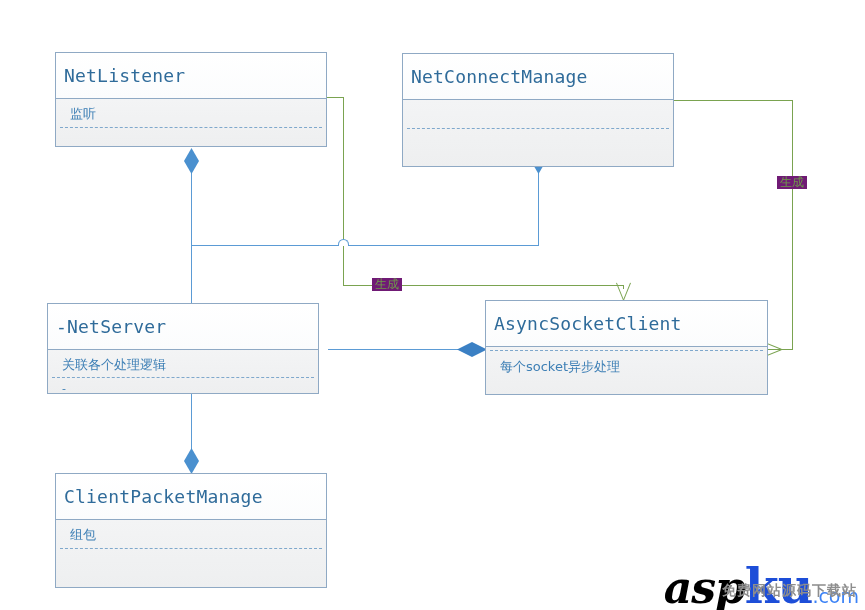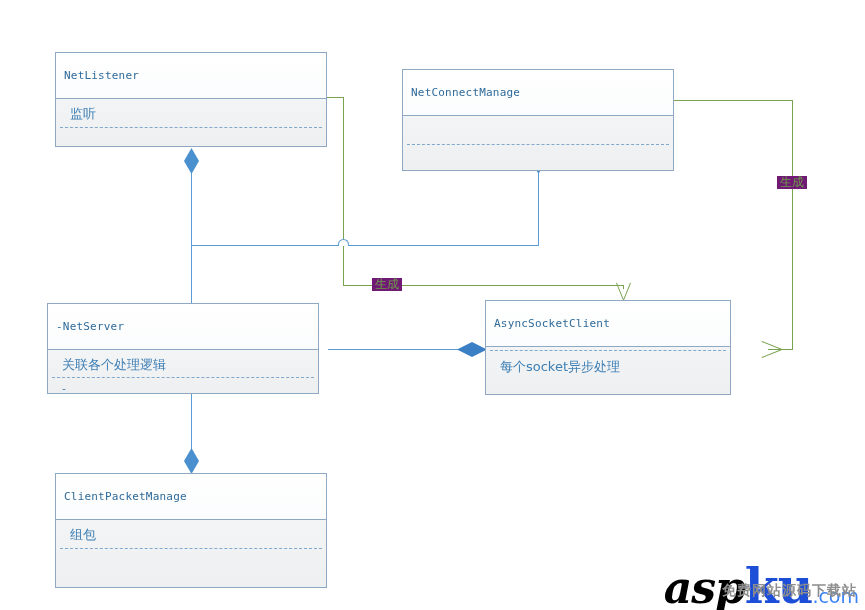--- a/index.html
+++ b/index.html
@@ -28,21 +28,21 @@
     box-sizing: border-box;
     height: 46px;
     border-bottom: 1px solid #8fa9c4;
     background: linear-gradient(to bottom, #ffffff 0%, #fbfcfd 100%);
     display: flex;
     align-items: center;
     padding-left: 8px;
   }
   .uml-title {
     font-family: "DejaVu Sans Mono", "Liberation Mono", monospace;
-    font-size: 11px;
+    font-size: 18px;
     color: #2f6b9a;
     letter-spacing: 0.2px;
     white-space: nowrap;
   }
   .uml-body {
     box-sizing: border-box;
     background: linear-gradient(to bottom, #f3f4f5 0%, #eeeff0 100%);
     height: calc(100% - 46px);
     position: relative;
   }
@@ -247,41 +247,41 @@
   <div class="uml-class" style="left:55px; top:52px; width:272px; height:95px;">
     <div class="uml-header">
       <span class="uml-title">NetListener</span>
     </div>
     <div class="uml-body">
       <div class="uml-attr">监听</div>
       <div class="uml-sep" style="top:28px;"></div>
     </div>
   </div>
 
-  <div class="uml-class" style="left:402px; top:53px; width:272px; height:102px;margin-top:16px;">
+  <div class="uml-class" style="left:402px; top:53px; width:272px; height:114px;">
     <div class="uml-header">
       <span class="uml-title">NetConnectManage</span>
     </div>
     <div class="uml-body">
       <div class="uml-sep" style="top:28px;"></div>
     </div>
   </div>
 
   <div class="uml-class" style="left:47px; top:303px; width:272px; height:91px;">
     <div class="uml-header">
       <span class="uml-title">-NetServer</span>
     </div>
     <div class="uml-body">
       <div class="uml-attr">关联各个处理逻辑</div>
       <div class="uml-sep" style="top:27px;"></div>
       <div class="uml-attr small" style="padding-top:6px;">-</div>
     </div>
   </div>
 
-  <div class="uml-class" style="left:485px; top:300px; width:246px; height:95px;">
+  <div class="uml-class" style="left:485px; top:300px; width:283px; height:95px;">
     <div class="uml-header">
       <span class="uml-title">AsyncSocketClient</span>
     </div>
     <div class="uml-body">
       <div class="uml-sep" style="top:3px;"></div>
       <div class="uml-attr" style="padding-top:10px;">每个socket异步处理</div>
     </div>
   </div>
 
   <div class="uml-class" style="left:55px; top:473px; width:272px; height:115px;">

